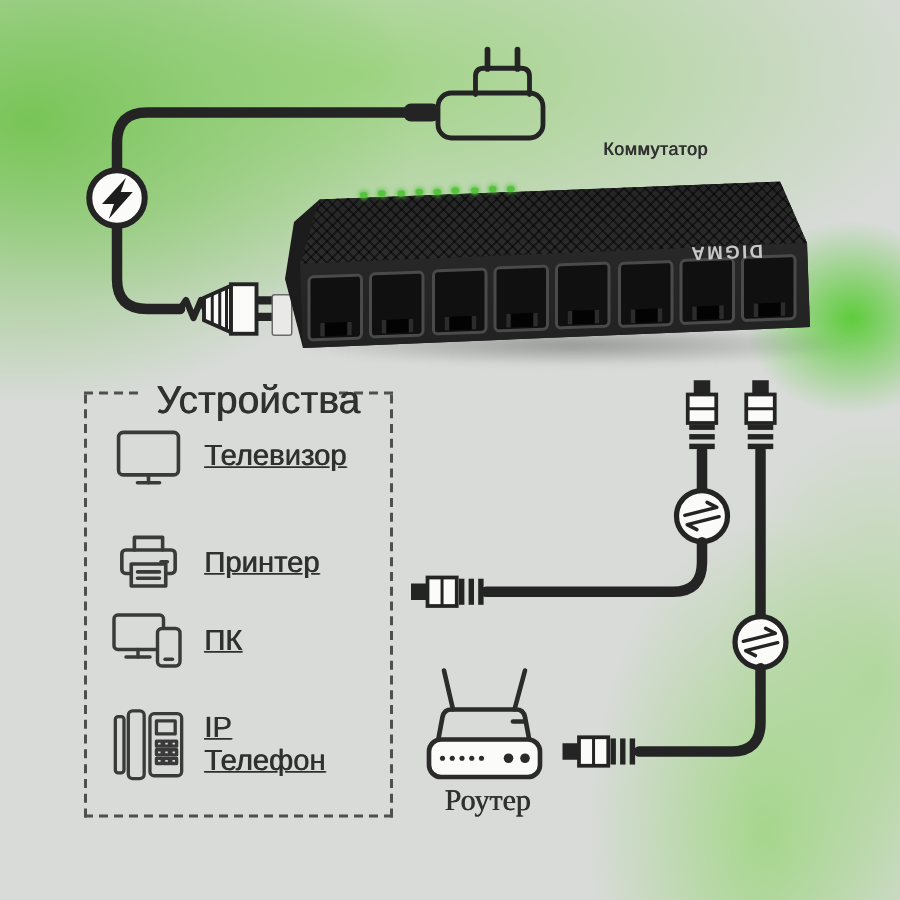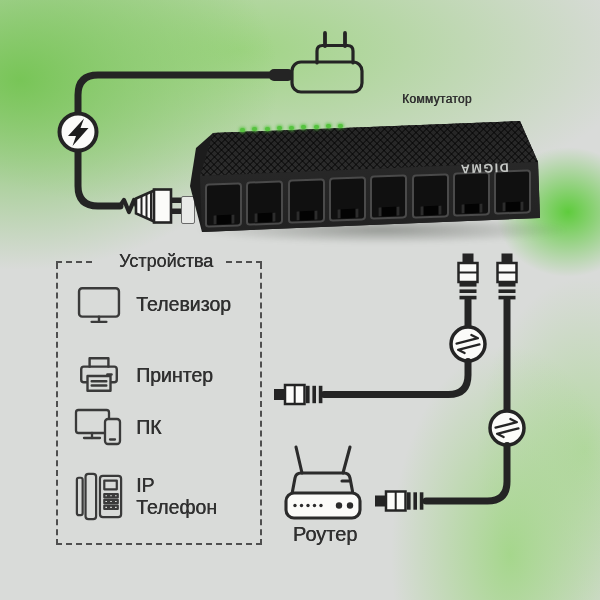--- a/index.html
+++ b/index.html
@@ -12,21 +12,21 @@
       radial-gradient(560px 230px at 240px 50px, rgba(150,211,118,.85), rgba(150,211,118,0) 72%),
       radial-gradient(170px 300px at 510px 555px, rgba(160,214,132,.9), rgba(160,214,132,0) 70%),
       radial-gradient(150px 240px at 585px 450px, rgba(160,214,132,.65), rgba(160,214,132,0) 72%),
       #d9dbd9;
   }
   .abs{position:absolute;}
   .lbl{text-shadow:.45px 0 0 currentColor; color:#303030;}
 
   
   .switch-title{left:402px;top:92px;font-size:12px;letter-spacing:.3px;}
-  .router-label{left:280px;top:523px;width:90px;text-align:center;font-size:20px;}
+  .router-label{left:280px;top:523px;width:90px;text-align:center;font-size:20px;font-family:Liberation Serif, serif;}
 
   
   svg.overlay{left:0;top:0;z-index:2;}
   .cable{stroke:#242424;stroke-width:7;fill:none;stroke-linecap:round;}
   .ln{stroke:#242424;stroke-width:3.2;fill:none;stroke-linecap:round;stroke-linejoin:round;}
   .thick{stroke-width:3.8;}
   .fillb{fill:#242424;stroke:none;}
   .white{fill:#fbfbf9;stroke:#242424;}
 
   
@@ -56,23 +56,23 @@
     width:15px;height:9px;background:#030303;border-left:3px solid #2c2c2c;border-right:3px solid #2c2c2c;}
   .dc-jack{position:absolute;left:-9px;top:86px;width:12px;height:26px;background:#e9eae8;
     border:1px solid #6a6a6a;border-radius:2px;}
 
   
   .dev-box{left:56px;top:263px;width:202px;height:280px;
     border:2px dashed #4f4f4f;border-top:none;z-index:2;}
   .dash-seg{position:absolute;top:-2px;height:0;border-top:2px dashed #4f4f4f;}
   .dash-left{left:-2px;width:36px;}
   .dash-right{left:168px;right:-2px;}
-  .dev-title{position:absolute;top:-12px;left:46px;width:124px;text-align:center;
-    font-size:18px;background:transparent;}
-  .dev-row{position:absolute;left:12px;height:56px;display:flex;align-items:center;}
+  .dev-title{position:absolute;top:-12px;left:46px;width:124px;text-align:left;
+    font-size:26px;background:transparent;}
+  .dev-row{position:absolute;left:12px;height:56px;display:flex;align-items:center;text-decoration:underline;}
   .dev-ic{width:58px;display:flex;justify-content:center;}
   .dev-lb{margin-left:8px;width:96px;font-size:19.5px;line-height:22px;}
   .icon-stroke{stroke:#3a3a3a;stroke-width:2.3;fill:none;stroke-linecap:round;stroke-linejoin:round;}
 
   
   .router-svg{left:281px;top:438px;z-index:2;}
 </style>
 </head>
 <body>
 

